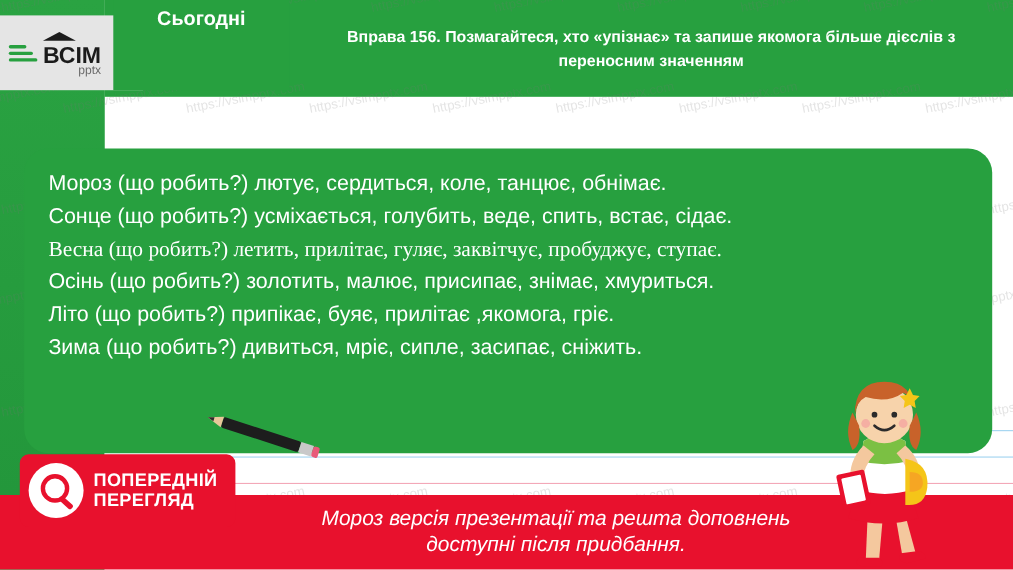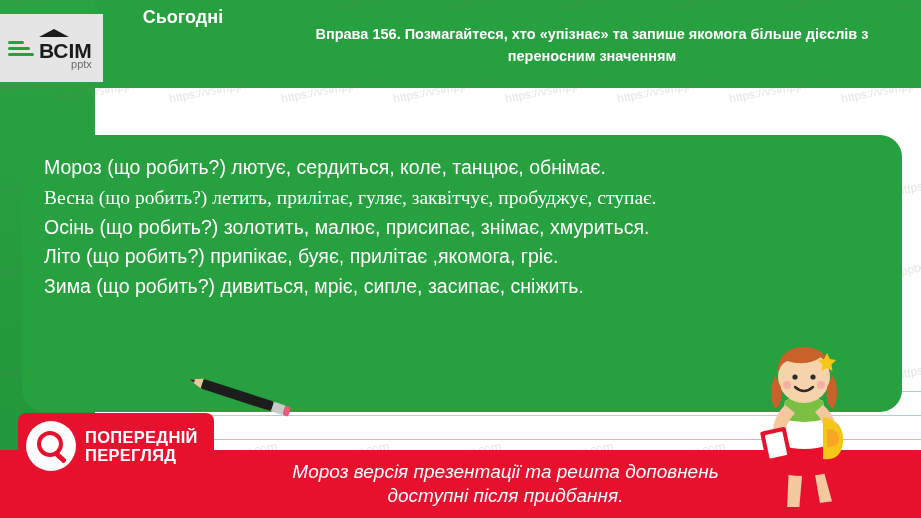--- a/index.html
+++ b/index.html
@@ -324,20 +324,21 @@
   </div>
 
   <div class="date-badge">
     <div class="today">Сьогодні</div>
   </div>
 
   <div class="title-bar">Вправа 156. Позмагайтеся, хто «упізнає» та запише якомога більше дієслів з переносним значенням</div>
 
   <div class="content-box">
     <div class="content-line">Мороз (що робить?) лютує, сердиться, коле, танцює, обнімає.</div>
+    <div class="content-line">Сонце (що робить?) усміхається, голубить, веде, спить, встає, сідає.</div>
     <div class="content-line wrap">Весна  (що робить?)  летить,  прилітає,  гуляє,  заквітчує,  пробуджує,  ступає.</div>
     <div class="content-line">Осінь (що робить?) золотить, малює, присипає, знімає, хмуриться.</div>
     <div class="content-line">Літо (що робить?) припікає, буяє, прилітає ,якомога, гріє.</div>
     <div class="content-line">Зима (що робить?) дивиться, мріє, сипле, засипає, сніжить.</div>
   </div>
 
   <svg class="pencil" viewBox="0 0 110 56">
     <g transform="rotate(18 55 28)">
       <rect x="18" y="22" width="74" height="10" rx="2" fill="#1d1d1d"></rect>
       <polygon points="18,22 4,27 18,32" fill="#e8c79a"></polygon>

